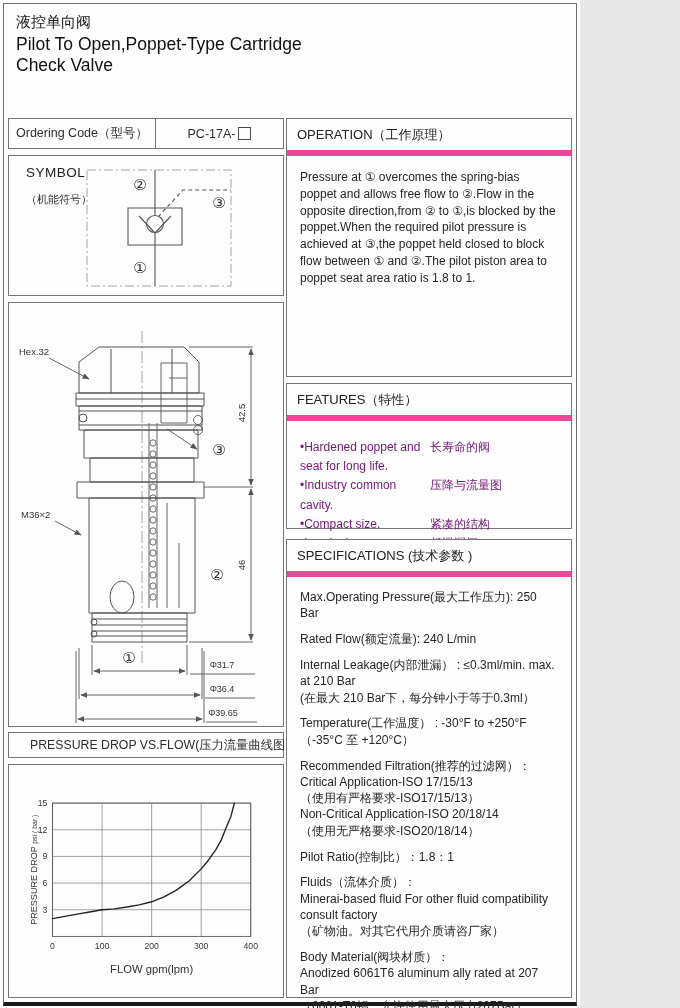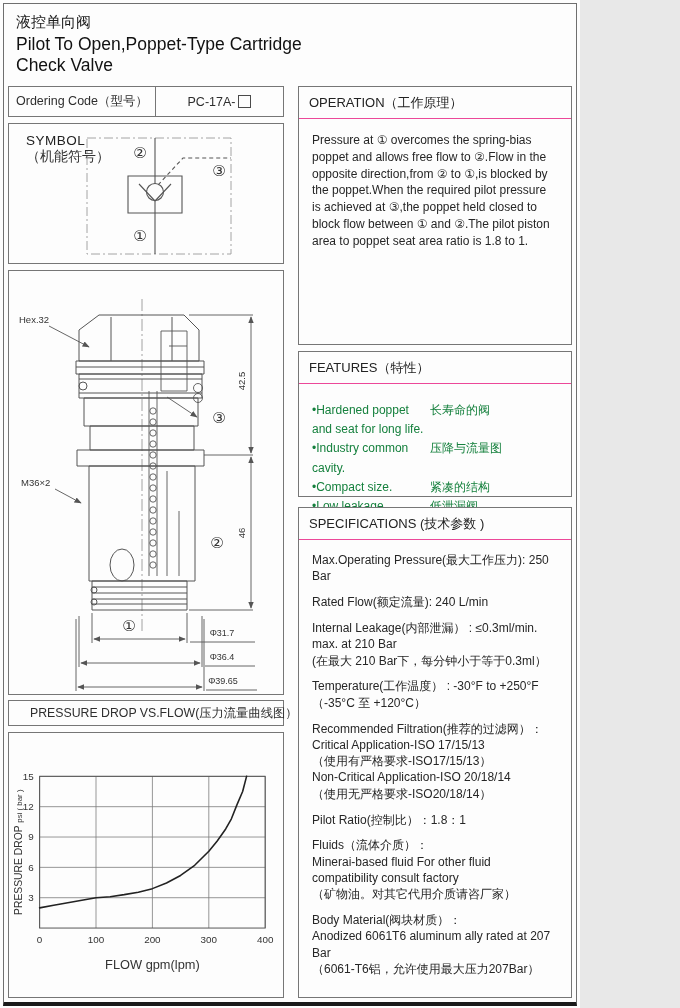--- a/index.html
+++ b/index.html
@@ -11,52 +11,52 @@
   .frame{
     position:absolute;left:3px;top:3px;right:3px;bottom:2px;
     border:1px solid #6f6f6f;border-bottom:4px solid #1a1a1a;
     box-sizing:border-box;display:flex;flex-direction:column;
   }
   
   .titleblock{padding:9px 12px 4px 12px;height:69px;box-sizing:content-box;}
   .title-cn{font-size:15px;color:#1c1c1c;margin:0 0 2px 0;}
   .title-en{font-size:17.5px;color:#111;line-height:1.22;}
   
-  .cols{flex:1;display:flex;gap:14px;padding:0 4px 4px 4px;min-height:0;}
+  .cols{flex:1;display:flex;gap:2px;padding:0 4px 4px 4px;min-height:0;margin-top:32px;}
   .col-left{width:276px;display:flex;flex-direction:column;flex:none;}
   .col-right{flex:1;display:flex;flex-direction:column;min-width:0;}
   .box{border:1px solid #767676;background:#fdfdfd;box-sizing:border-box;}
-  .box-header{border-bottom:1px solid #ec4899;font-size:13px;padding:7px 10px 6px 10px;color:#222;}
+  .box-header{border-bottom:6px solid #ec4899;font-size:13px;padding:7px 10px 6px 10px;color:#222;}
   
   .ordering{height:31px;display:flex;align-items:stretch;flex:none;margin-bottom:6px;}
   .ordering .cell{display:flex;align-items:center;justify-content:center;font-size:12.5px;}
   .ordering .cell.label{width:146px;border-right:1px solid #767676;}
   .ordering .cell.code{flex:1;}
   .blank-square{display:inline-block;width:11px;height:11px;border:1px solid #4a4a4a;margin-left:3px;vertical-align:-1px;}
   
   .symbolbox{height:141px;position:relative;flex:none;margin-bottom:6px;}
   .symbol-title{position:absolute;left:17px;top:9px;font-size:13.5px;letter-spacing:.5px;color:#222;}
-  .symbol-sub{position:absolute;left:17px;top:24px;font-size:14px;color:#333;}
+  .symbol-sub{position:absolute;left:17px;top:36px;font-size:11px;color:#333;}
   .symbolbox svg{position:absolute;inset:0;width:100%;height:100%;}
   
   .drawingbox{height:425px;position:relative;flex:none;margin-bottom:5px;}
   .drawingbox svg{position:absolute;inset:0;width:100%;height:100%;}
   
   .chart-headerbox{height:26px;flex:none;display:flex;align-items:center;padding:0 21px;
     font-size:12.3px;margin-bottom:6px;white-space:nowrap;}
   .chartbox{flex:1;position:relative;min-height:0;}
   .chartbox svg{position:absolute;inset:0;width:100%;height:100%;}
   
   .operationbox{height:259px;flex:none;margin-bottom:6px;display:flex;flex-direction:column;}
   .featuresbox{height:146px;flex:none;margin-bottom:10px;display:flex;flex-direction:column;}
   .specbox{flex:1;display:flex;flex-direction:column;min-height:0;justify-content:space-between;}
   .box-body{flex:1;padding:9px 13px;min-height:0;}
   .op-en{font-size:12px;line-height:1.4;margin:4px 0 0 0;color:#262626;}
   .op-cn{margin-top:13px;font-size:12px;line-height:1.55;color:#262626;}
-  .feature-row{display:flex;font-size:12px;line-height:1.6;color:#15803d;}
+  .feature-row{display:flex;font-size:12px;line-height:1.6;color:#701a75;}
   .f-en{flex:1;}
   .f-cn{width:128px;flex:none;}
   .features-body{padding-top:17px;}
   .spec-body{padding-top:12px;}
   .spec-item{margin-bottom:9.5px;font-size:12px;line-height:1.36;color:#262626;}
   .spec-line{white-space:normal;}
   text{fill:#333;}
 </style>
 </head>
 <body>

